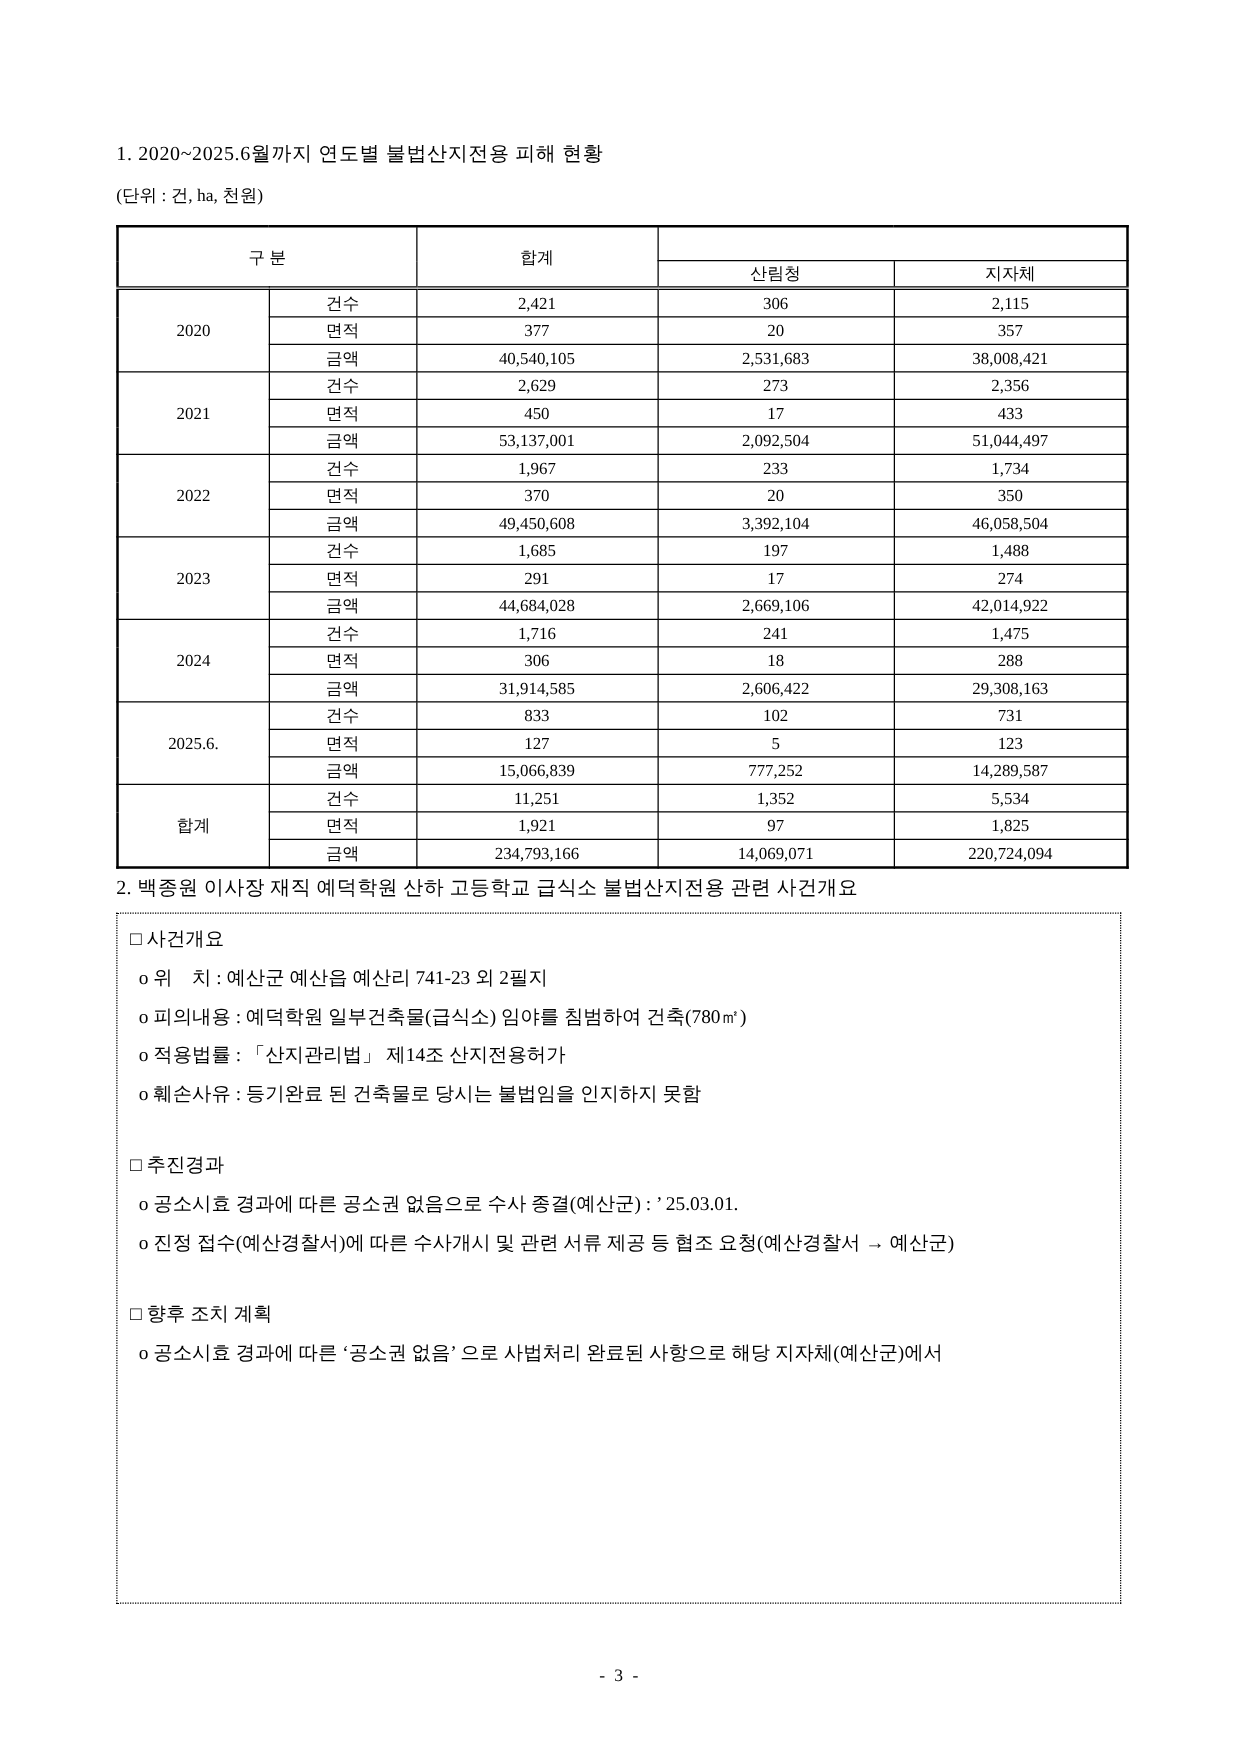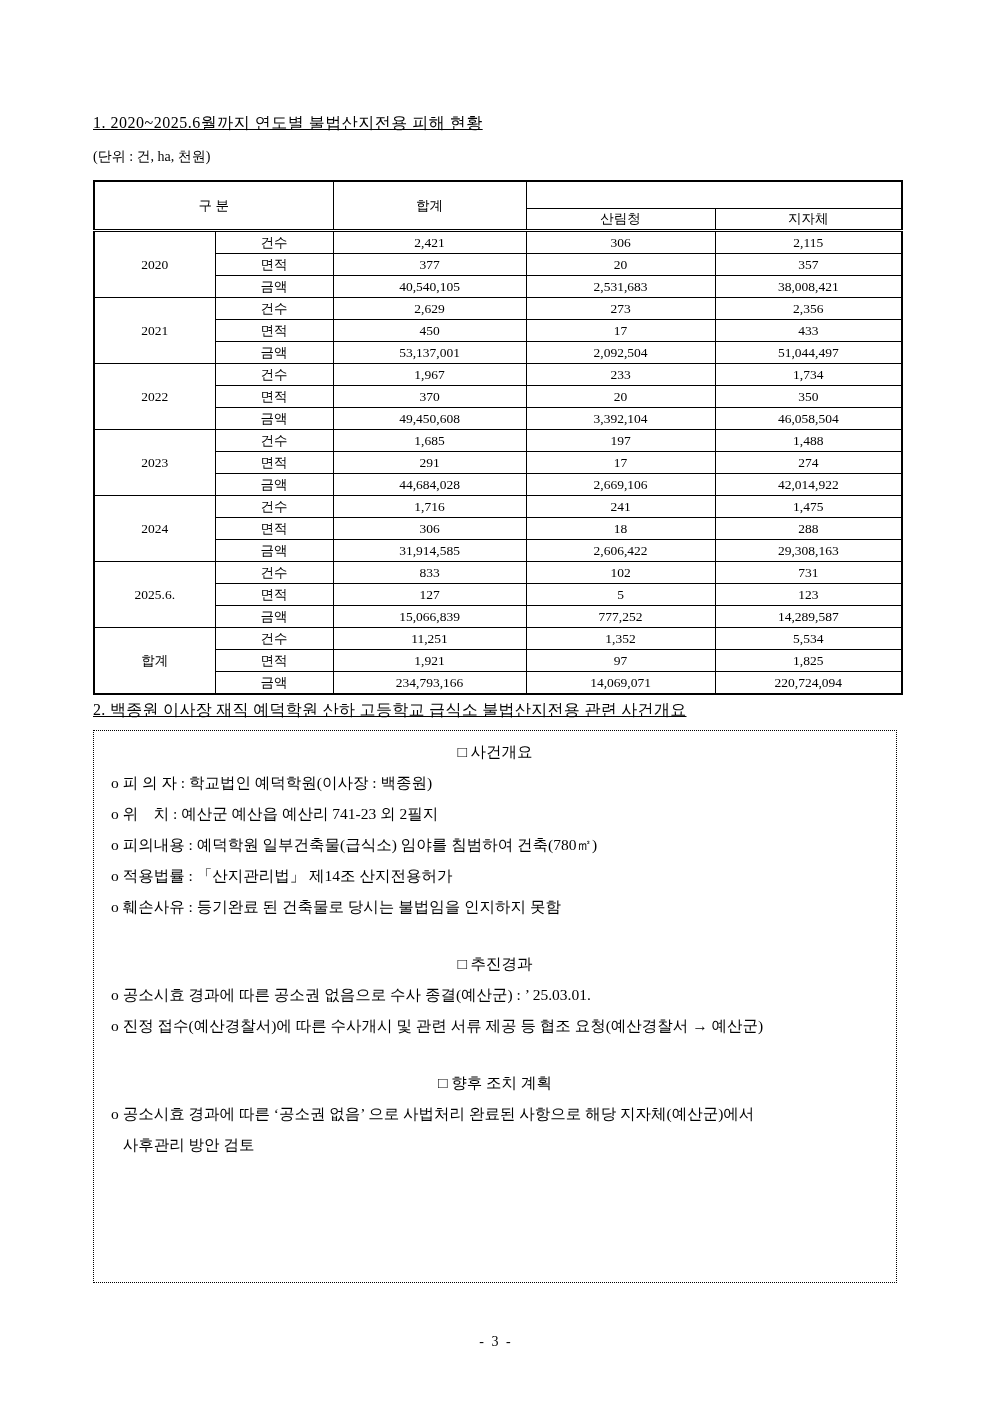--- a/index.html
+++ b/index.html
@@ -6,21 +6,21 @@
   body {
     width: 992px; height: 1403px;
     background: #ffffff;
     color: #000;
     font-family: "Liberation Serif", "DejaVu Serif", serif;
     position: relative;
     overflow: hidden;
   }
   .title1 {
     position: absolute; left: 93px; top: 113px; width: 808px;
-    font-size: 16px; letter-spacing: 0.5px; text-decoration: underline;
+    font-size: 16px; letter-spacing: 0.5px;
   }
   .unit-note {
     position: absolute; left: 93px; top: 148px; width: 808px;
     font-size: 14px; text-align: left;
   }
   table.damage {
     position: absolute; left: 93px; top: 180px;
     border-collapse: collapse;
     table-layout: fixed;
     width: 808px;
@@ -35,32 +35,32 @@
     height: 21px;
     overflow: hidden;
   }
   table.damage { border: 2px solid #000; }
   table.damage .hdr-row1 th { height: 26px; }
   table.damage .hdr-row2 th { height: 20px; }
   table.damage th.empty-head { border-bottom: 1px solid #000; }
   table.damage .hdr-bottom { border-bottom: 3px double #000; margin-top: 11px; }
   .title2 {
     position: absolute; left: 93px; top: 700px; width: 830px;
-    font-size: 16px; letter-spacing: 0.3px; text-decoration: underline;
+    font-size: 16px; letter-spacing: 0.3px;
   }
   .case-box {
     position: absolute; left: 93px; top: 730px; width: 804px; height: 553px;
     border: 1px dotted #000;
     box-sizing: border-box;
     padding: 6px 10px;
     font-size: 15.5px;
   }
   .case-section { margin-top: 27px; }
   .case-section:first-child { margin-top: 0; }
-  .case-heading { line-height: 30px; white-space: pre-wrap; text-align: center; }
+  .case-heading { line-height: 30px; white-space: pre-wrap; }
   .case-line { line-height: 31px; white-space: pre-wrap; padding-left: 7px; }
   .footer {
     position: absolute; left: 0; top: 1334px; width: 100%;
     text-align: center; font-size: 14px; letter-spacing: 2px;
   }
 </style>
 </head>
 <body>
 
 <div class="title1">1. 2020~2025.6월까지 연도별 불법산지전용 피해 현황</div>
@@ -220,31 +220,29 @@
         <td>220,724,094</td>
       </tr>
     </tbody>
 </table>
 
 <div class="title2">2. 백종원 이사장 재직 예덕학원 산하 고등학교 급식소 불법산지전용 관련 사건개요</div>
 
 <div class="case-box">
     <div class="case-section">
       <div class="case-heading">□ 사건개요</div>
-      <div class="case-line">o 피 의 자 : 학교법인 예덕학원(이사장 : 백종원)</div>
       <div class="case-line">o 위    치 : 예산군 예산읍 예산리 741-23 외 2필지</div>
       <div class="case-line">o 피의내용 : 예덕학원 일부건축물(급식소) 임야를 침범하여 건축(780㎡)</div>
       <div class="case-line">o 적용법률 : 「산지관리법」 제14조 산지전용허가</div>
       <div class="case-line">o 훼손사유 : 등기완료 된 건축물로 당시는 불법임을 인지하지 못함</div>
     </div>
     <div class="case-section">
       <div class="case-heading">□ 추진경과</div>
       <div class="case-line">o 공소시효 경과에 따른 공소권 없음으로 수사 종결(예산군) : ’ 25.03.01.</div>
       <div class="case-line">o 진정 접수(예산경찰서)에 따른 수사개시 및 관련 서류 제공 등 협조 요청(예산경찰서 → 예산군)</div>
     </div>
     <div class="case-section">
       <div class="case-heading">□ 향후 조치 계획</div>
       <div class="case-line">o 공소시효 경과에 따른 ‘공소권 없음’ 으로 사법처리 완료된 사항으로 해당 지자체(예산군)에서</div>
-      <div class="case-line">   사후관리 방안 검토</div>
     </div>
   </div>
 
 <div class="footer">- 3 -</div>
 
 </body></html>

